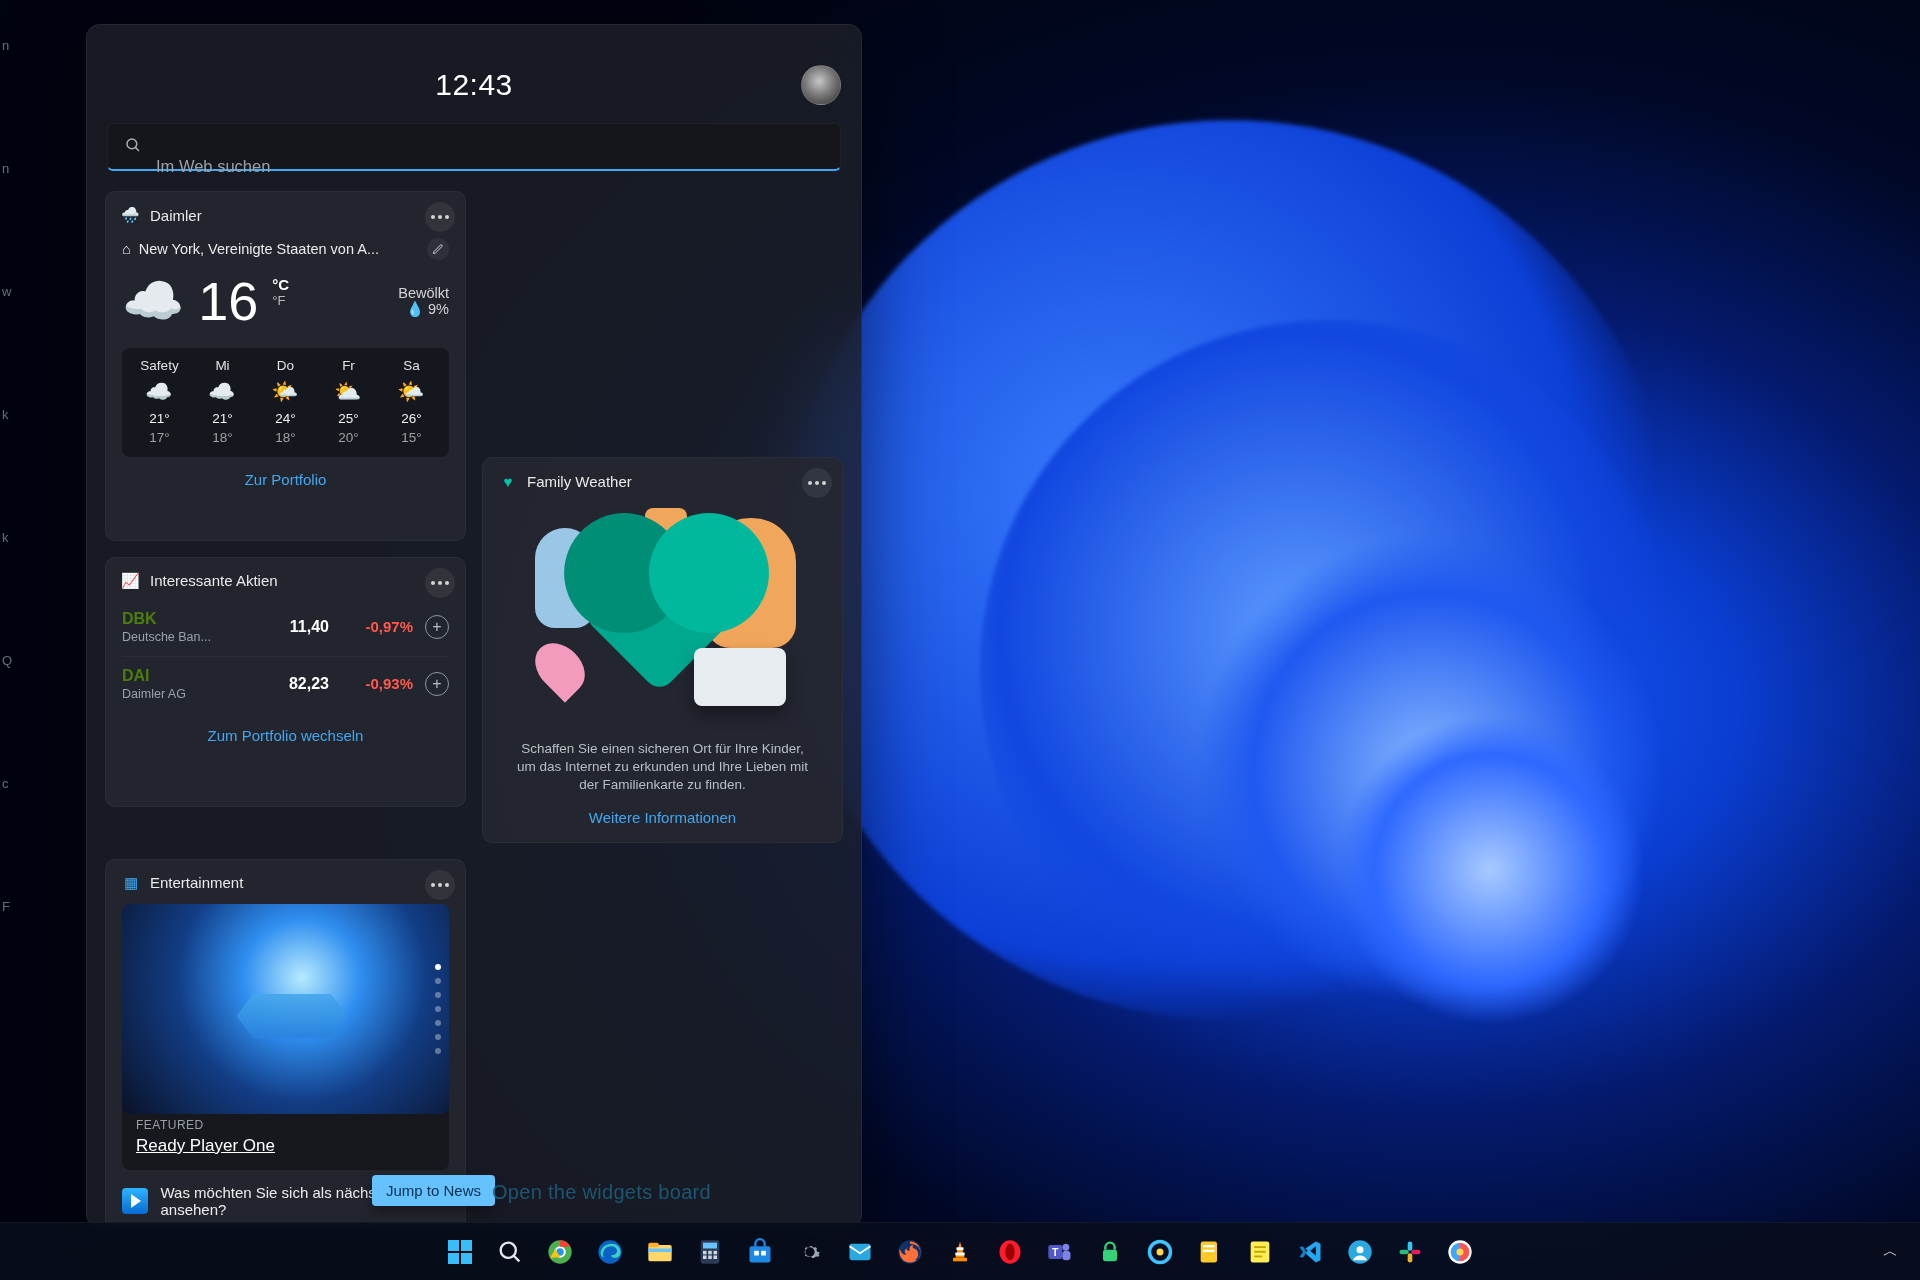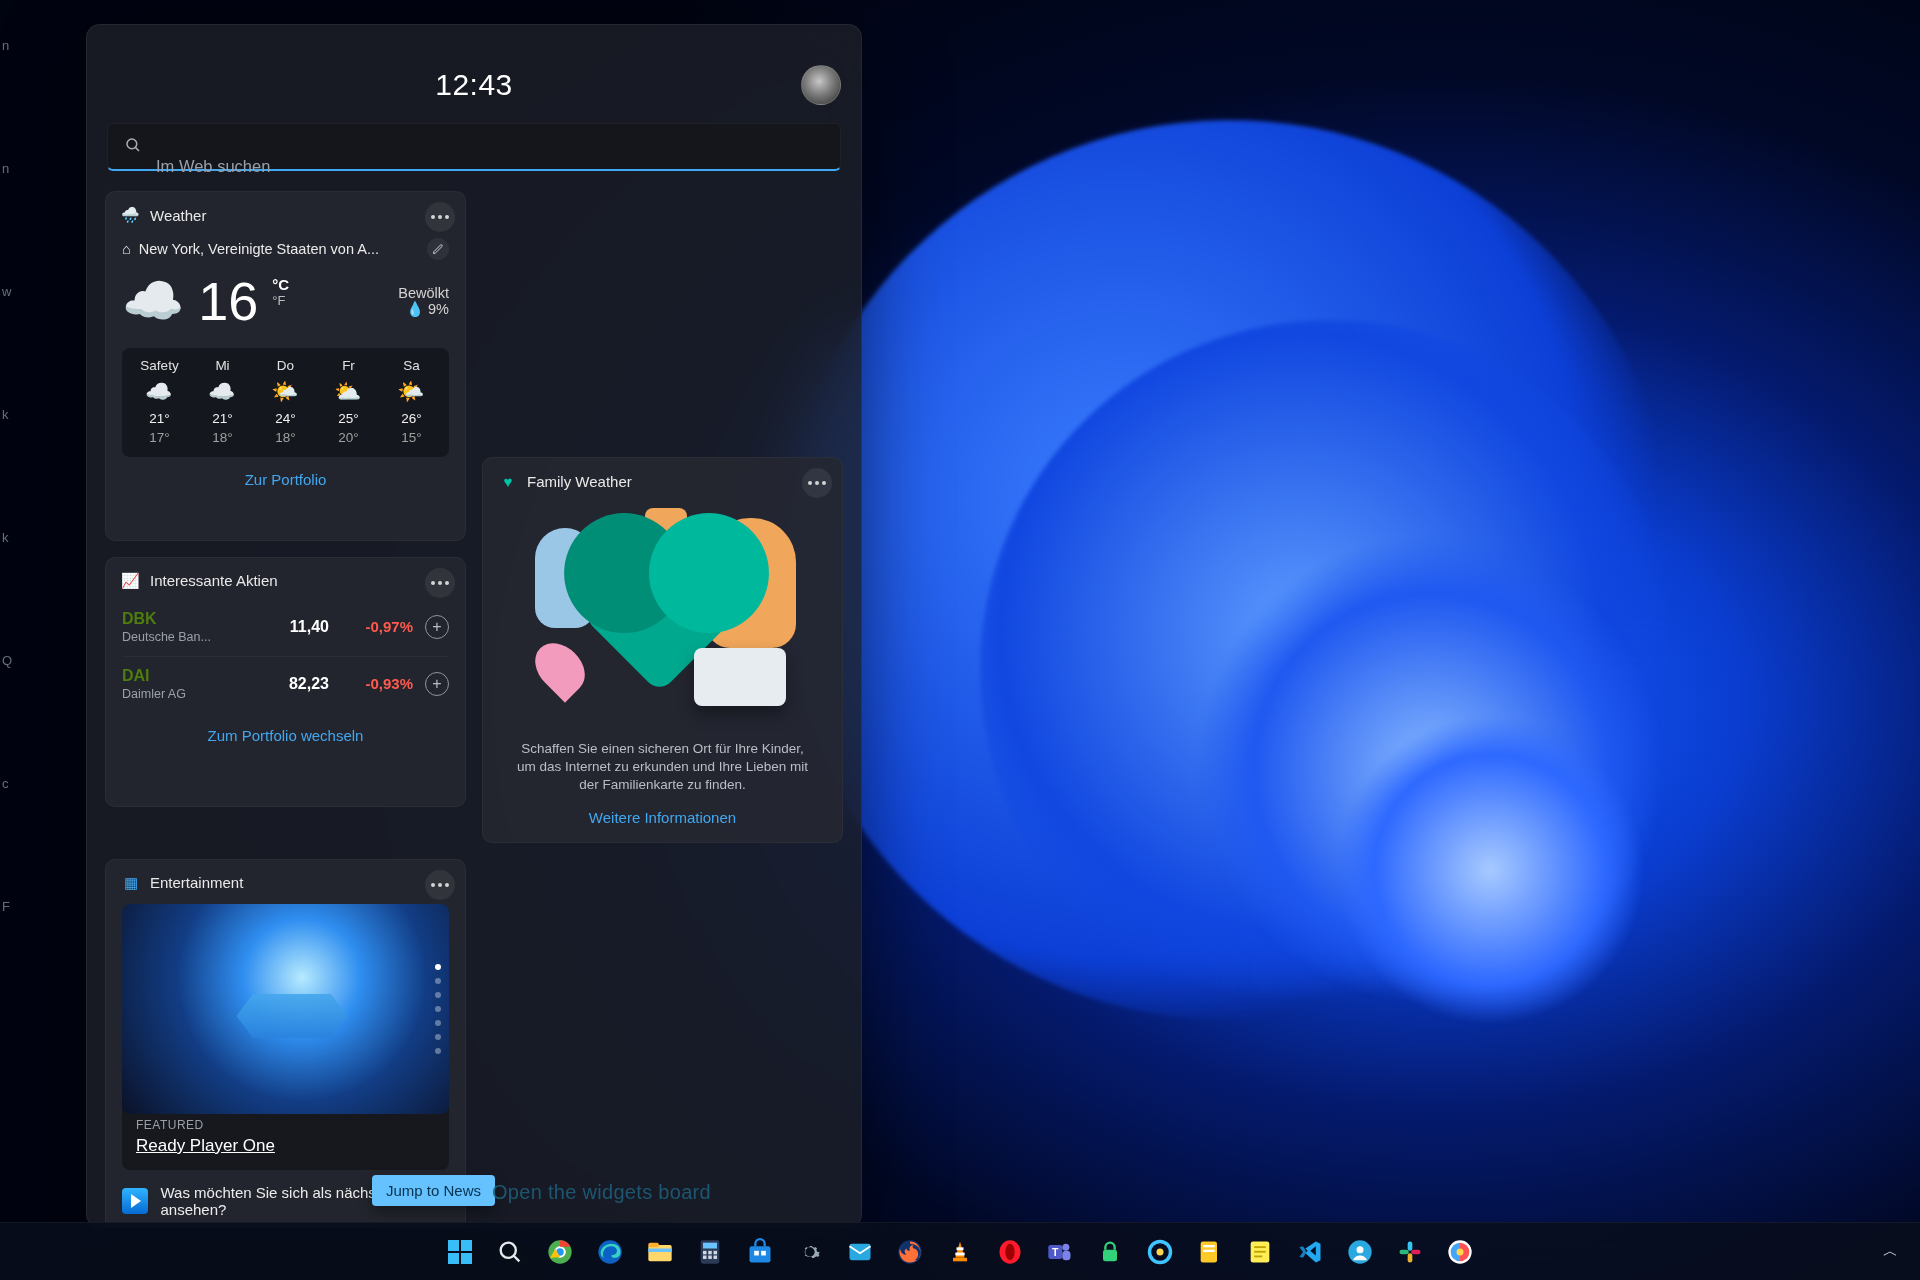--- a/index.html
+++ b/index.html
@@ -207,21 +207,21 @@
         </svg>
     </span>
     <input type="text" placeholder="Im Web suchen" style="">
   </div>
 
   <div class="grid">
 
     <div class="card">
       <div class="card-head">
         <span class="hicon">🌧️</span>
-        <span>Weather</span>
+        <span>Daimler</span>
       </div>
       <div class="more-btn">
           <span></span>
           <span></span>
           <span></span>
         </div>
 
       <div class="weather-loc">
         <span>⌂</span>
         <span>New York, Vereinigte Staaten von A...</span>

